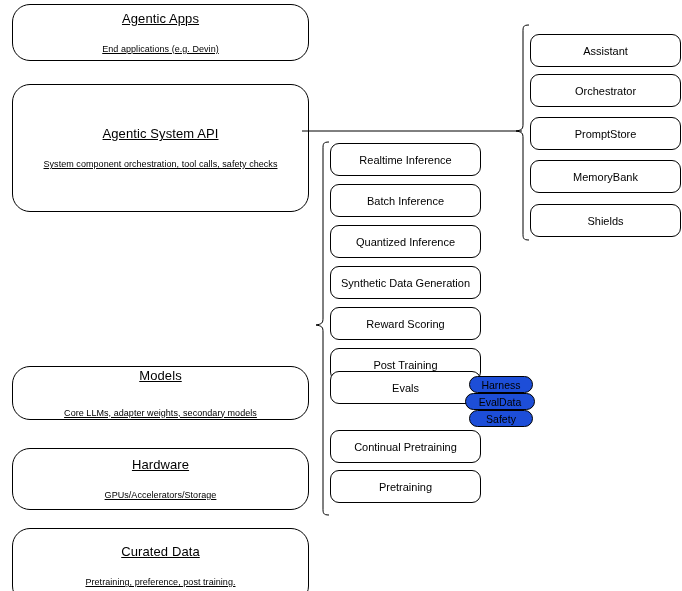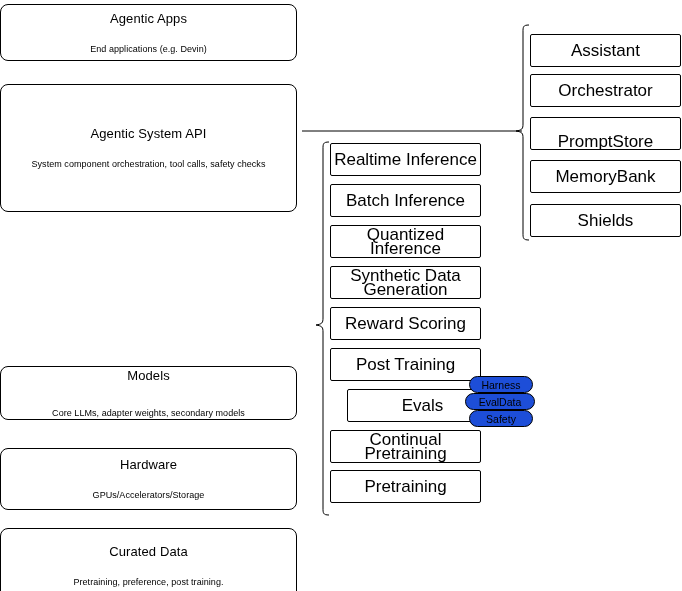--- a/index.html
+++ b/index.html
@@ -30,41 +30,42 @@
     background: #ffffff;
     display: flex;
     flex-direction: column;
     align-items: center;
     justify-content: center;
     text-align: center;
   }
 
   
   .layer {
-    border-radius: 8px;
-    left: 0;
+    border-radius: 18px;
+    left: 12px;
     width: 297px;
+    text-decoration: underline;
   }
   .layer .title {
     font-size: 13px;
     line-height: 16px;
     letter-spacing: 0.1px;
   }
   .layer .subtitle {
     font-size: 9px;
     line-height: 12px;
     margin-top: 16px;
     letter-spacing: 0.05px;
   }
 
   
   .chip {
-    border-radius: 2px;
+    border-radius: 9px;
     height: 33px;
-    font-size: 17px;
+    font-size: 11px;
     line-height: 14px;
   }
   .chip-mid { left: 330px; width: 151px; }
   .chip-right { left: 530px; width: 151px; }
 
   
   .pill {
     position: absolute;
     box-sizing: border-box;
     border: 1px solid #000000;
@@ -135,37 +136,37 @@
   </div>
   <div class="node chip chip-mid" style="top:266px;">
     <span>Synthetic Data Generation</span>
   </div>
   <div class="node chip chip-mid" style="top:307px;">
     <span>Reward Scoring</span>
   </div>
   <div class="node chip chip-mid" style="top:348px;">
     <span>Post Training</span>
   </div>
-  <div class="node chip chip-mid" style="top:389px;margin-left:17px;">
+  <div class="node chip chip-mid" style="top:371px;">
     <span>Evals</span>
   </div>
   <div class="node chip chip-mid" style="top:430px;">
     <span>Continual Pretraining</span>
   </div>
   <div class="node chip chip-mid" style="top:470px;">
     <span>Pretraining</span>
   </div>
 
   <div class="node chip chip-right" style="top:34px;">
     <span>Assistant</span>
   </div>
   <div class="node chip chip-right" style="top:74px;">
     <span>Orchestrator</span>
   </div>
-  <div class="node chip chip-right" style="top:117px;justify-content:flex-end;">
+  <div class="node chip chip-right" style="top:117px;">
     <span>PromptStore</span>
   </div>
   <div class="node chip chip-right" style="top:160px;">
     <span>MemoryBank</span>
   </div>
   <div class="node chip chip-right" style="top:204px;">
     <span>Shields</span>
   </div>
 
   <div class="pill" style="left:469px; top:376px; width:64px;">

